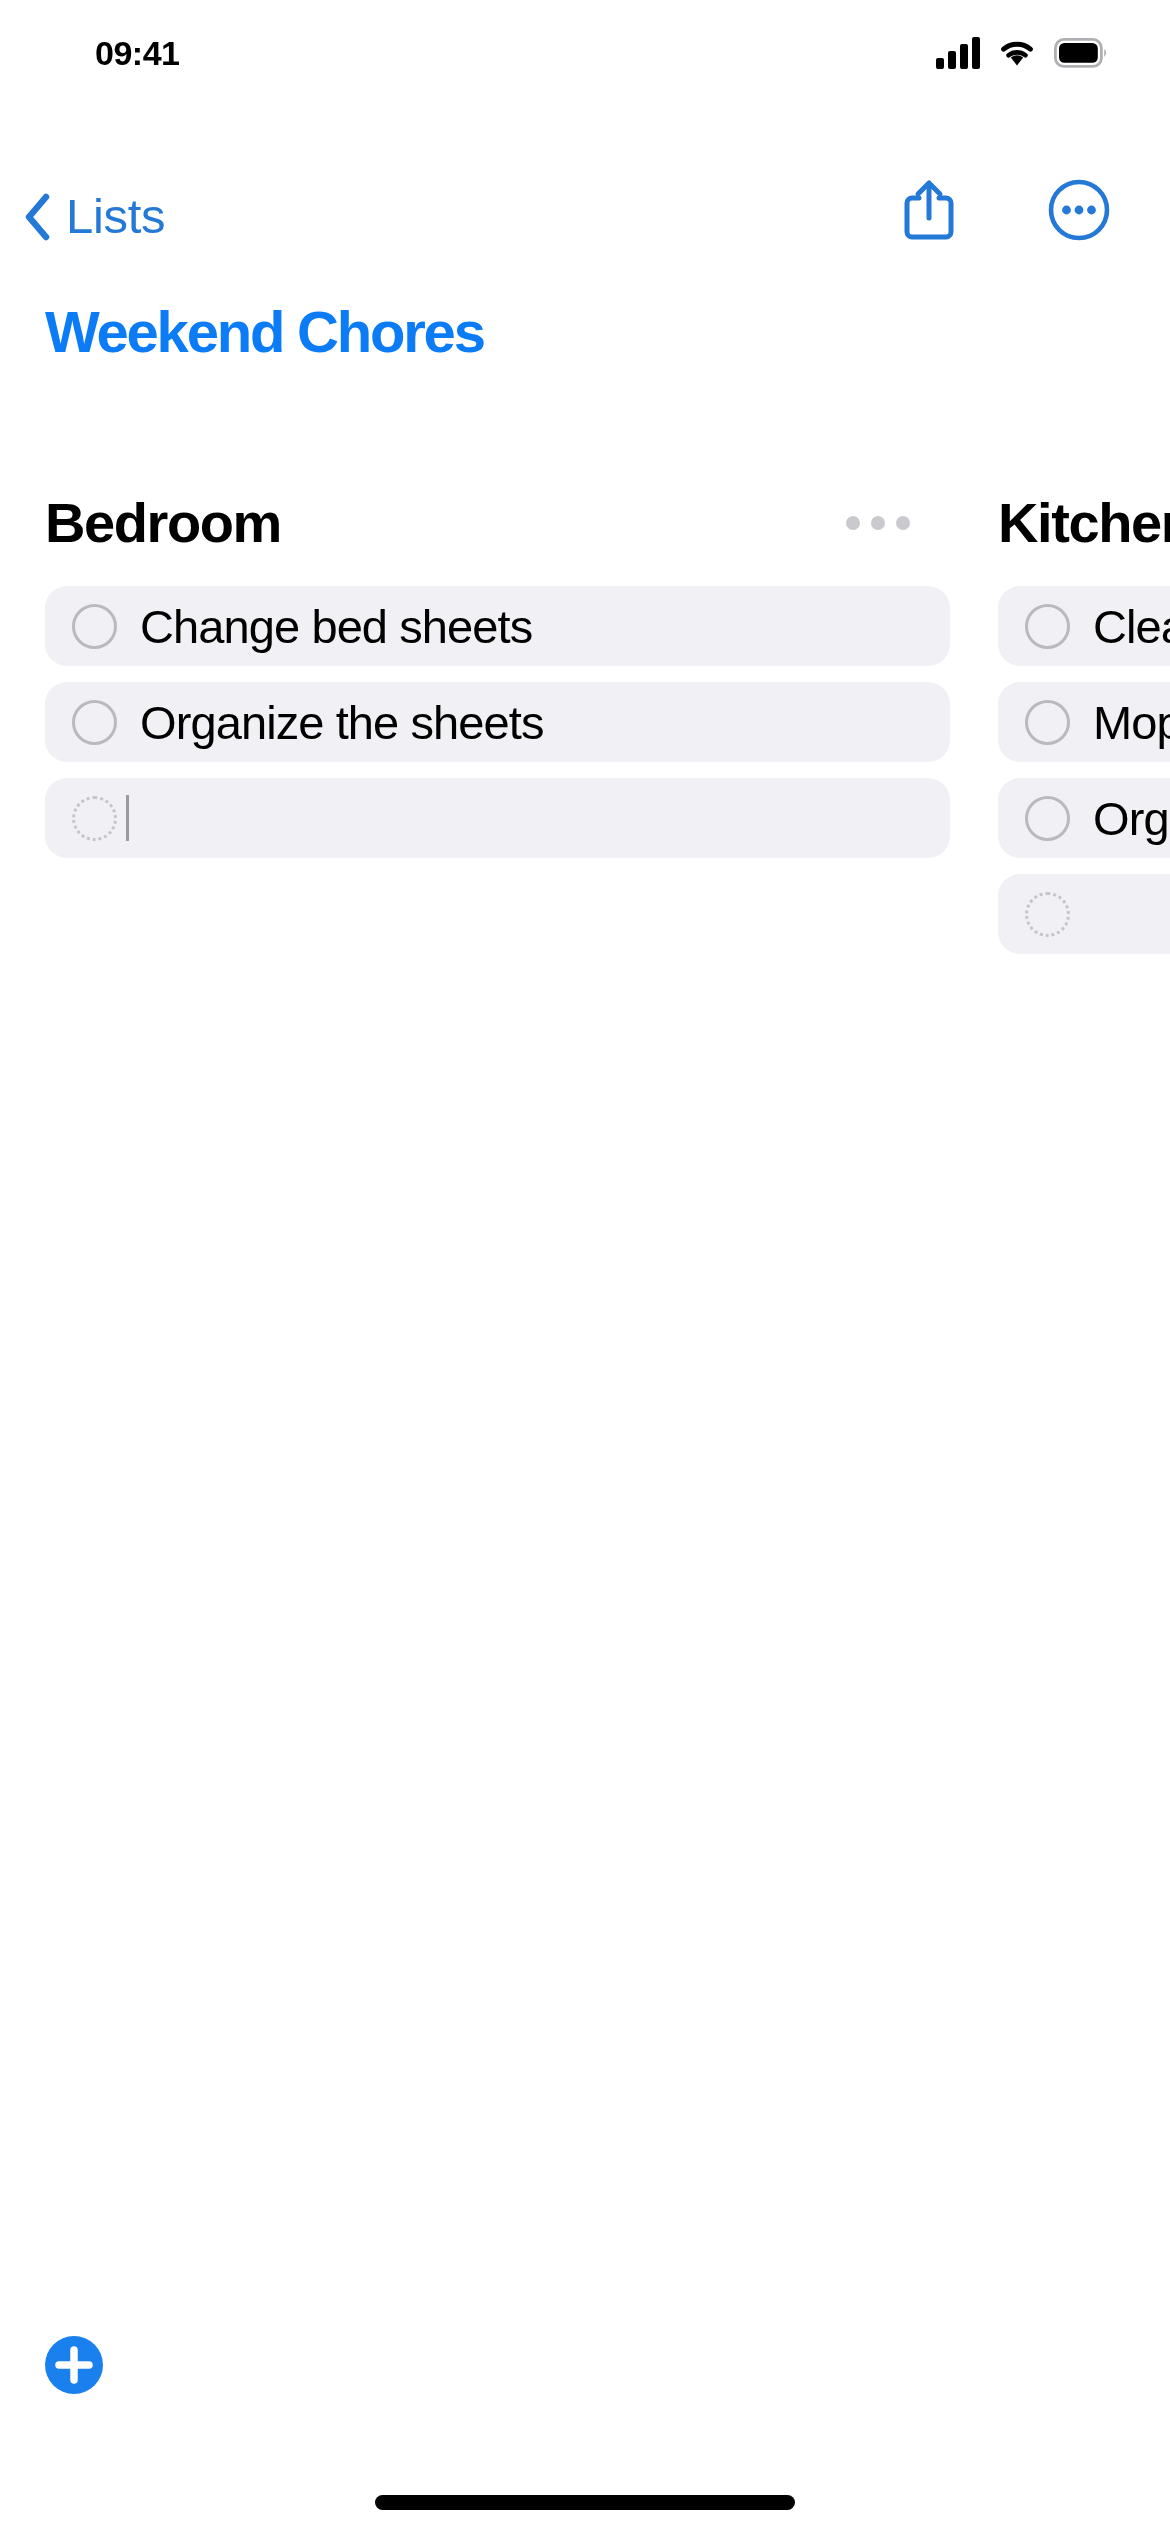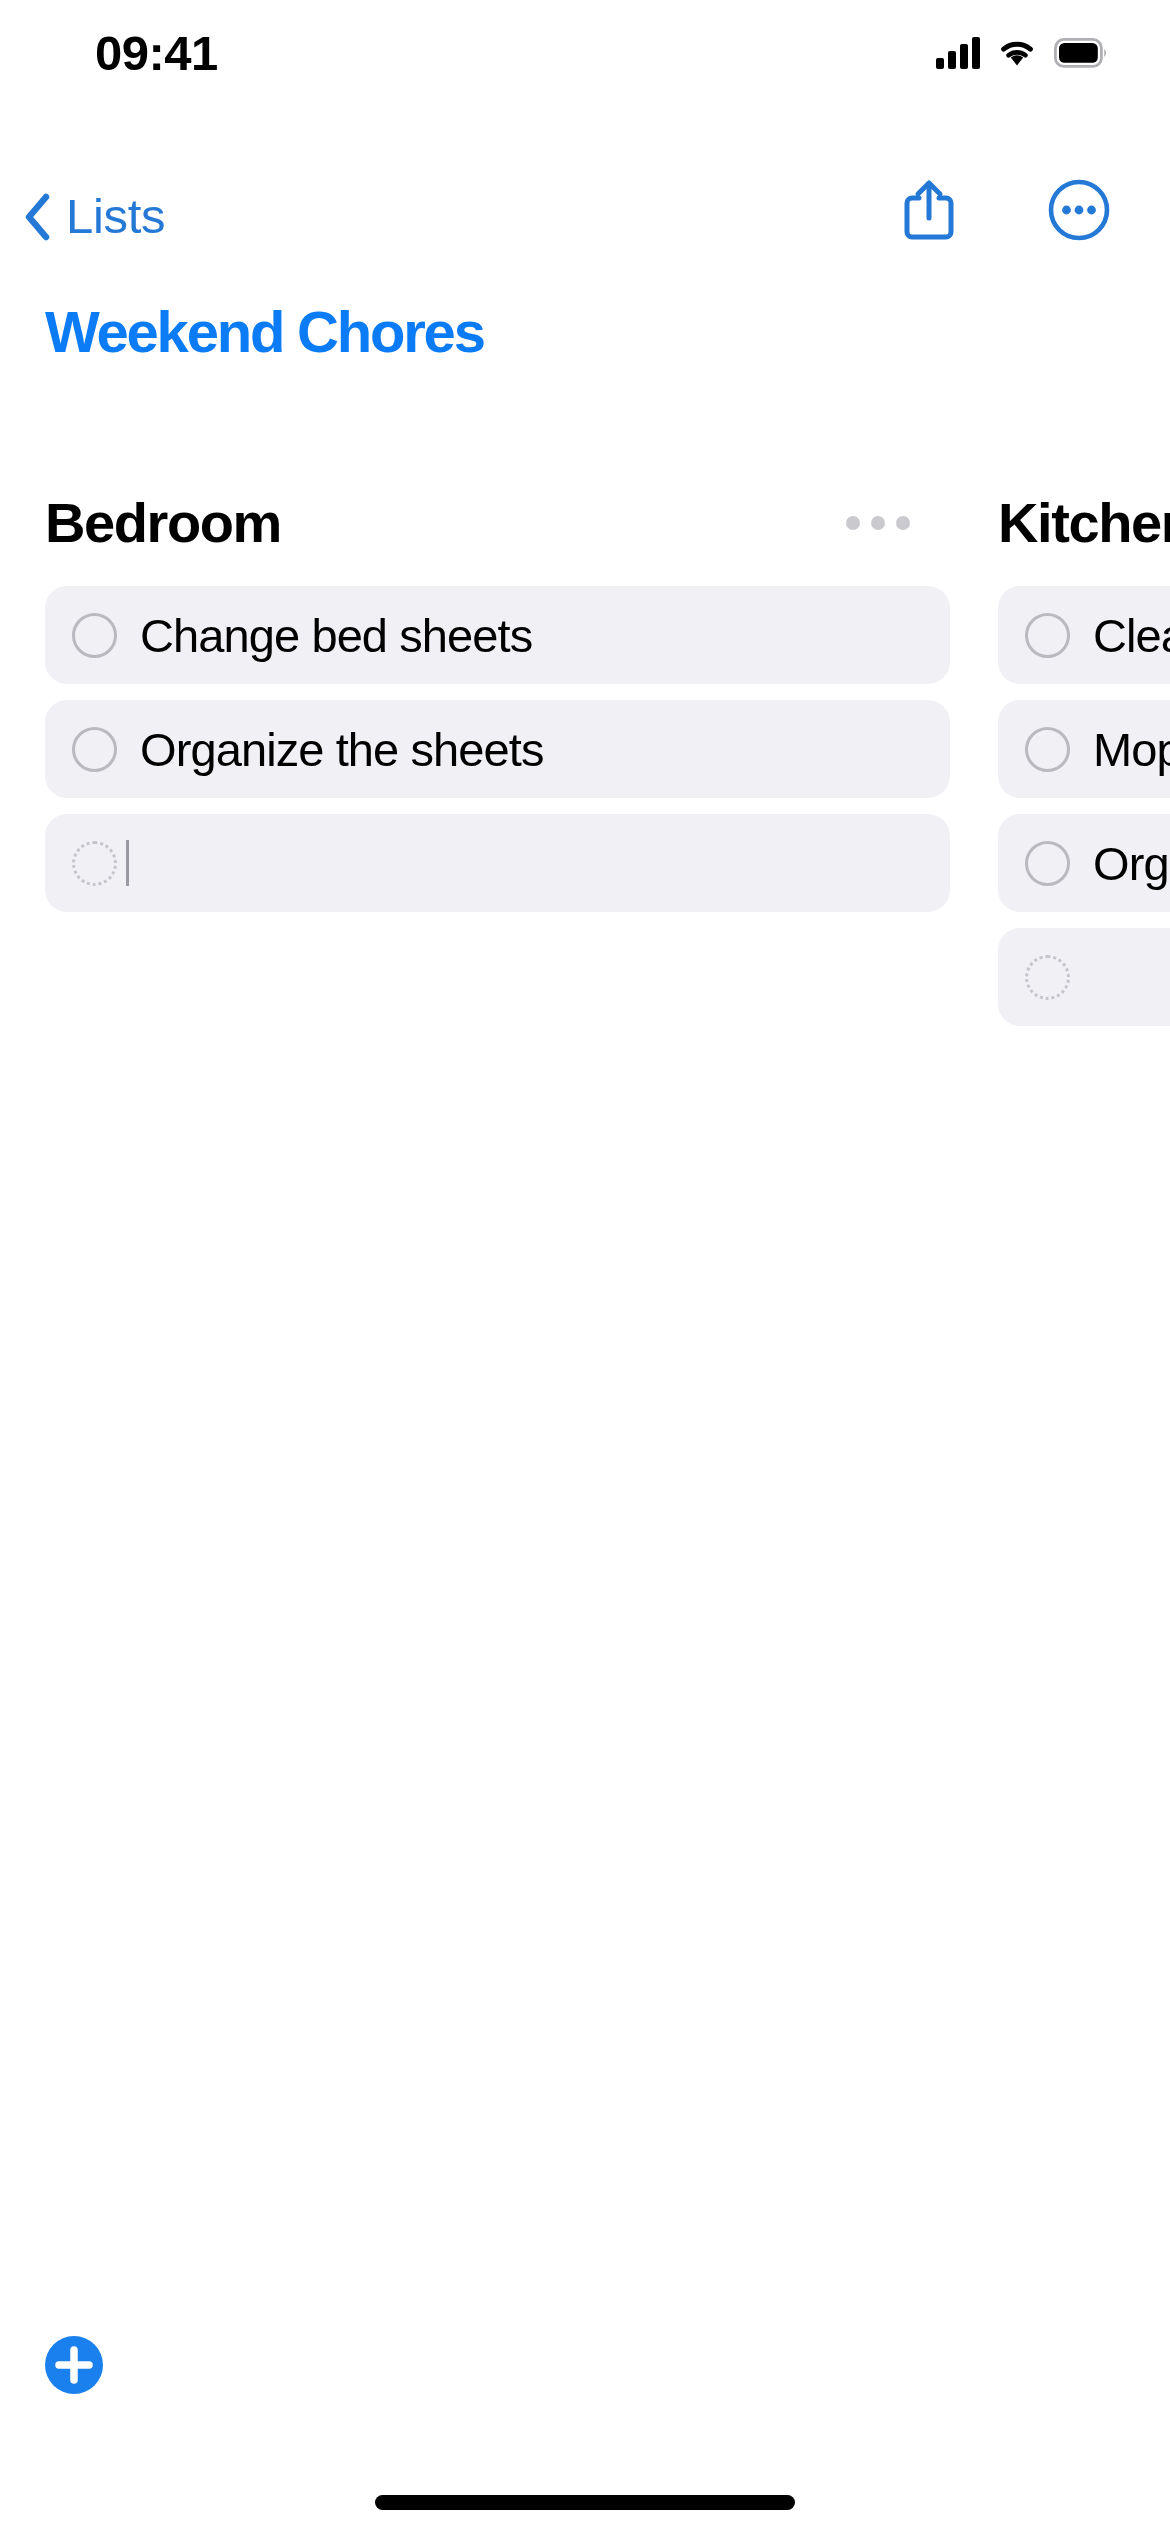--- a/index.html
+++ b/index.html
@@ -23,21 +23,21 @@
     left: 0;
     width: 1170px;
     height: 100px;
     display: flex;
     align-items: center;
     justify-content: space-between;
     padding: 0 62px 0 95px;
     box-sizing: border-box;
   }
   .status-time {
-    font-size: 49px;
+    font-size: 34px;
     font-weight: bold;
     color: #000000;
     letter-spacing: -0.5px;
     line-height: 1;
     margin-top: 6px;
   }
   .status-right {
     display: flex;
     align-items: center;
     gap: 17px;
@@ -157,21 +157,21 @@
     display: block;
   }
 
   .reminder-list {
     margin-top: 27px;
     display: flex;
     flex-direction: column;
     gap: 16px;
   }
   .reminder-row {
-    height: 98px;
+    height: 80px;
     background: #f0f0f5;
     border-radius: 22px;
     display: flex;
     align-items: center;
     padding-left: 27px;
     box-sizing: border-box;
     gap: 23px;
   }
   .checkbox-circle {
     width: 45px;

